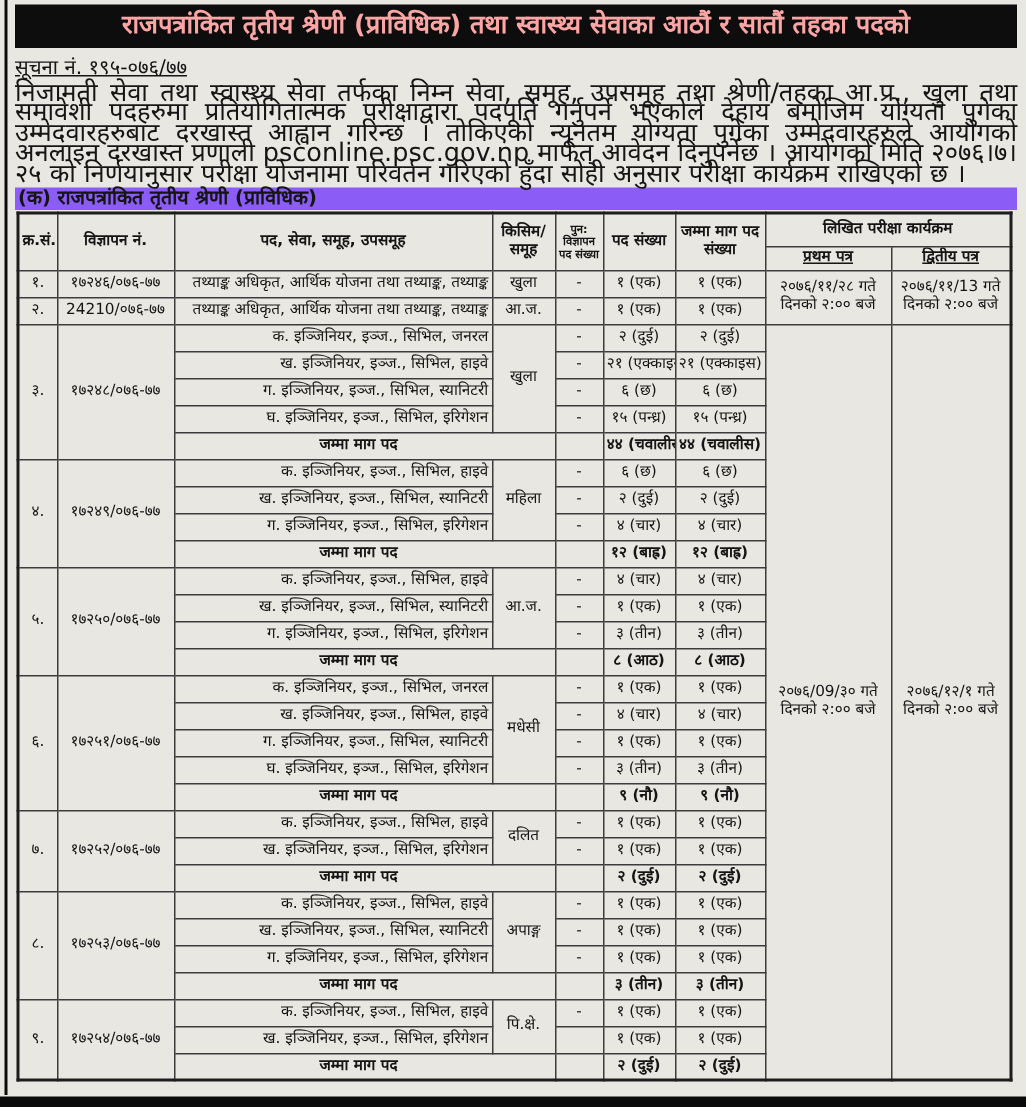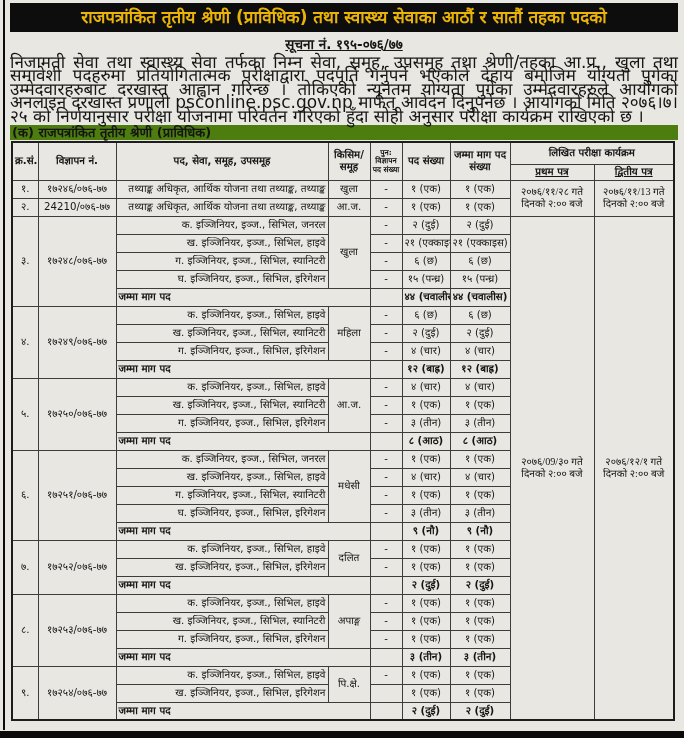--- a/index.html
+++ b/index.html
@@ -12,58 +12,58 @@
     color: #151515;
     overflow: hidden;
   }
   .left-rule {
     position: absolute; left: 3px; top: 0;
     width: 2px; height: 730px; background: #0c0c0c;
   }
   .content { position: absolute; left: 10px; top: 3px; width: 668px; }
 
   .title-box {
-    background: #0d0d0d; color: #eab308;
+    background: #0d0d0d; color: #fca5a5;
     text-align: center; font-weight: bold;
     font-size: 17px; line-height: 24px;
     padding: 2px 4px 3px 4px;
   }
   .notice-no {
-    text-align: center; font-weight: bold;
+    text-align: left; font-weight: normal;
     font-size: 13.5px; margin-top: 3px;
     text-decoration: underline;
   }
   .intro {
     font-size: 17px; line-height: 13.4px;
     text-align: justify; margin: 3px 0 2px 0;
   }
   .section-heading {
     font-weight: bold; font-size: 13px; line-height: 15px;
-    background: #4d7c0f; padding: 0 2px; margin-bottom: 1px;
+    background: #8b5cf6; padding: 0 2px; margin-bottom: 1px;
   }
 
   table.vacancy {
     border-collapse: collapse; table-layout: fixed;
     width: 662px; margin-left: 1px;
     border: 2px solid #1d1d1d;
   }
   .vacancy th, .vacancy td {
     border: 1px solid #3c3c3c;
     padding: 1px 2px;
     font-size: 10.2px; line-height: 12px;
     vertical-align: middle;
     overflow: hidden;
   }
   .vacancy th { font-weight: bold; text-align: center; }
   .vacancy th.tiny { font-size: 7.5px; line-height: 8.5px; }
   .vacancy th.paper { text-decoration: underline; }
   .vacancy td.c { text-align: center; white-space: nowrap; }
   .vacancy td.post { text-align: right; padding-left: 5px; white-space: nowrap; }
-  .vacancy td.exam { white-space: normal; font-size: 10.2px; font-family: Liberation Serif, serif; }
-  .vacancy td.total-label { text-align: left; font-weight: bold; padding-right: 10px; margin-left: 27px; }
+  .vacancy td.exam { white-space: normal; font-size: 10.2px; }
+  .vacancy td.total-label { text-align: center; font-weight: bold; padding-right: 10px; margin-left: 27px; }
   .vacancy td.bold { font-weight: bold; }
   .vacancy tr.body-row { height: 18px; }
   .vacancy thead tr.h1 { height: 22px; }
   .vacancy thead tr.h2 { height: 16px; }
 
   .bottom-bar {
     position: absolute; left: 0; bottom: 0;
     width: 684px; height: 7px; background: #0a0a0a;
   }
 </style>

